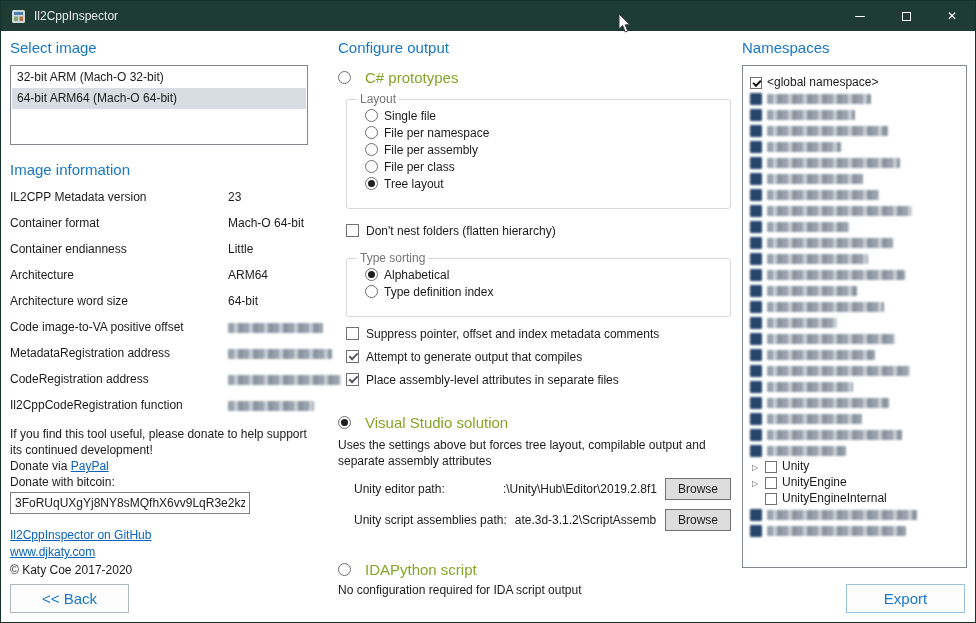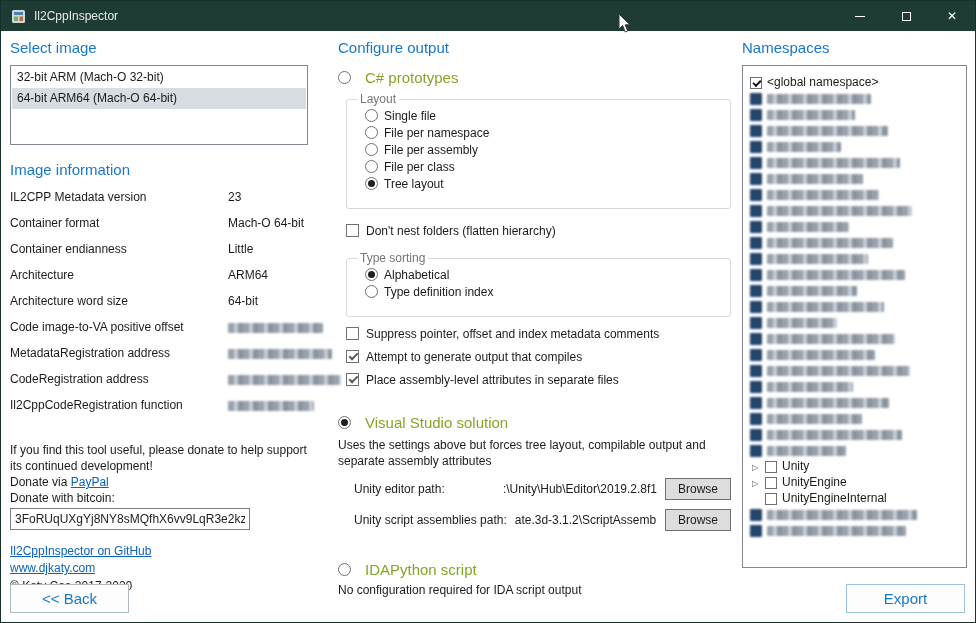--- a/index.html
+++ b/index.html
@@ -26,21 +26,21 @@
 
   
   .listbox{border:1px solid #828790;height:80px;margin-top:9px;padding:1px;background:#fff;}
   .lb-item{height:21px;line-height:21px;padding:0 5px;white-space:nowrap;}
   .lb-item.sel{background:#d7dde2;}
   .info-heading{margin-top:16px;}
   .info-table{margin-top:6px;}
   .info-row{display:flex;align-items:center;height:26px;}
   .info-label{width:218px;flex:none;}
   .info-value{flex:1;}
-  .donate{margin-top:24px;line-height:16px;}
+  .donate{margin-top:8px;line-height:16px;}
   a.link{color:#0a63bd;text-decoration:underline;cursor:pointer;}
   .btc-input{width:240px;height:22px;border:1px solid #7a7f87;padding:0 4px;margin-top:2px;
              font-family:"Liberation Sans",sans-serif;font-size:12px;color:#222;}
   .links{margin-top:13px;line-height:17px;}
   .copyright{margin-top:1px;line-height:17px;}
 
   .big-btn{position:absolute;bottom:9px;height:29px;width:119px;background:#fdfdfd;
            display:flex;align-items:center;justify-content:center;font-size:15px;color:#1878c8;cursor:pointer;}
   .big-btn.back{left:9px;border:1px solid #b0b8bf;}
   .big-btn.export{right:10px;border:1px solid #9cc0e2;}

